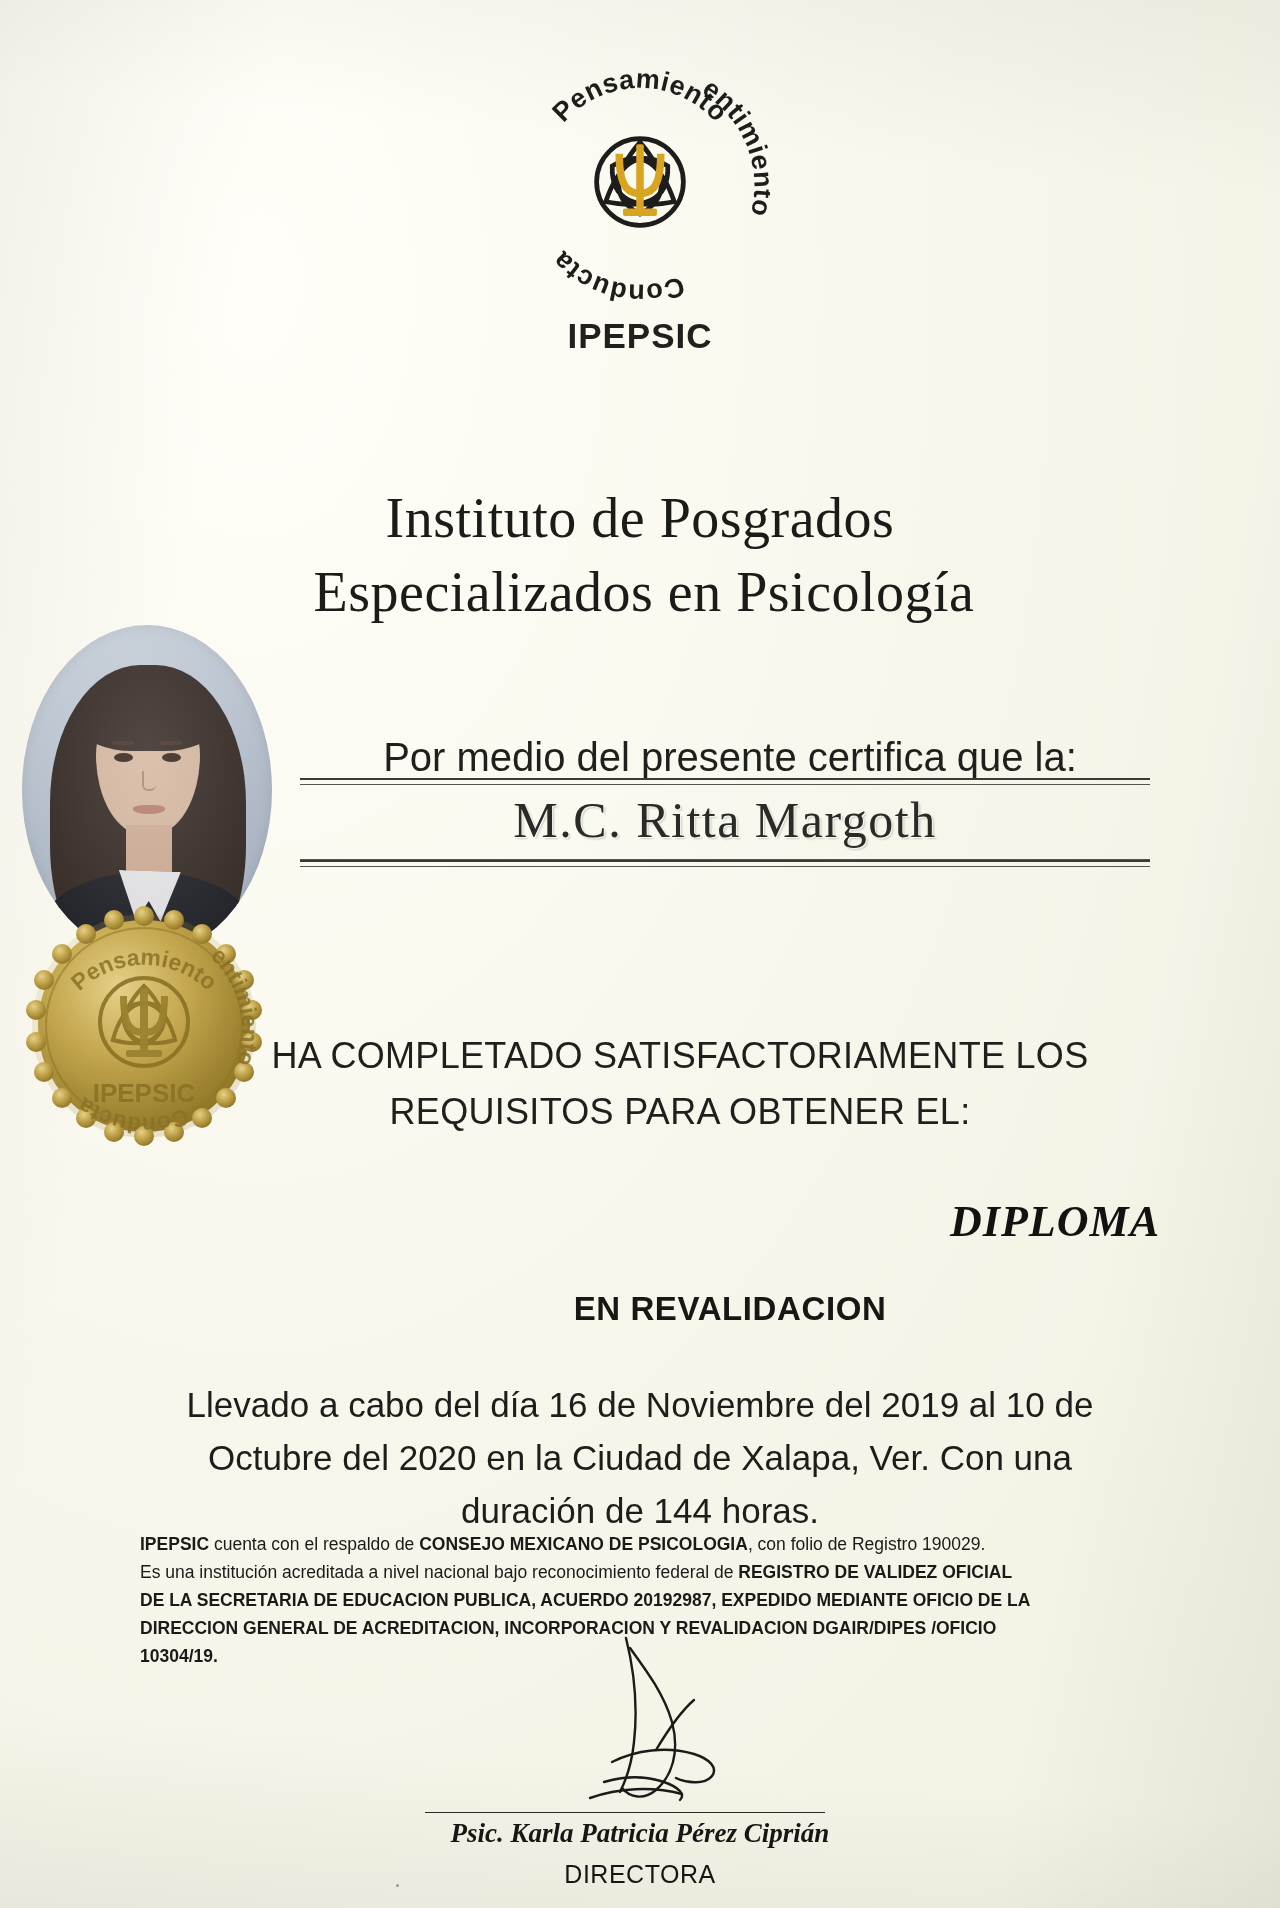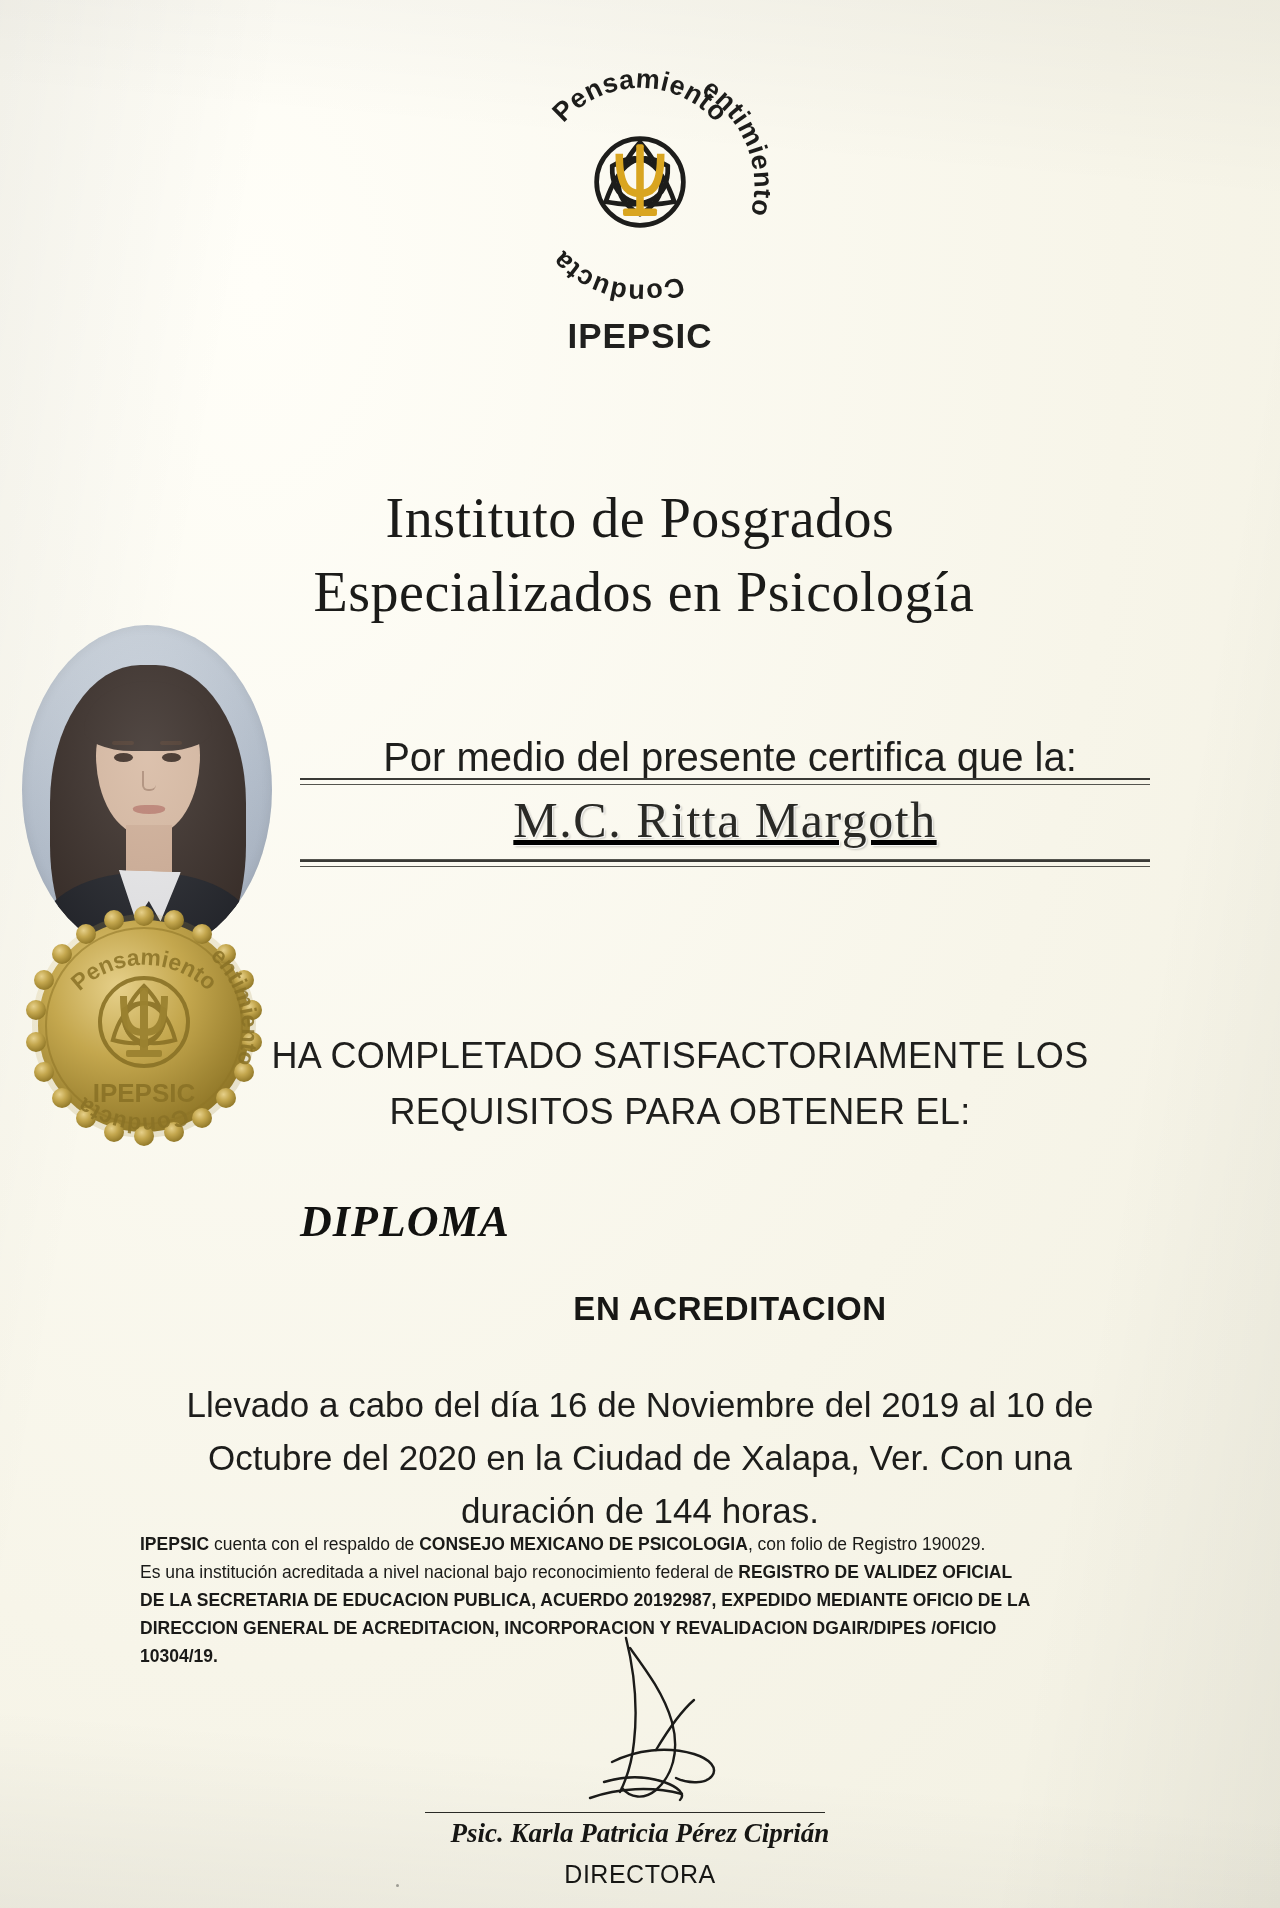--- a/index.html
+++ b/index.html
@@ -201,21 +201,20 @@
     font-family: "Liberation Sans", sans-serif;
   }
 
   
   #name-block {
     position: absolute;
     top: 778px;
     left: 300px;
     width: 850px;
     text-align: center;
-    text-decoration: underline;
   }
   .rule {
     height: 0;
     border-top: 2px solid #3a3a36;
     margin: 0;
   }
   .rule.thin { border-top: 1px solid #55554f; }
   .name-text {
     font-family: "Liberation Serif", serif;
     font-size: 50px;
@@ -238,21 +237,21 @@
     color: #1f1f1d;
     letter-spacing: 0.3px;
   }
 
   
   #diploma-word {
     position: absolute;
     top: 1196px;
     left: 300px;
     width: 860px;
-    text-align: left;
+    text-align: right;
     font-family: "Liberation Serif", serif;
     font-style: italic;
     font-weight: bold;
     font-size: 44px;
     letter-spacing: 1px;
     color: #121210;
   }
   #diploma-area {
     position: absolute;
     top: 1290px;
@@ -489,21 +488,21 @@
     <div class="rule"></div>
     <div class="rule thin" style="margin-top:4px;"></div>
   </div>
 
   <div id="requisitos">
     <div>HA COMPLETADO SATISFACTORIAMENTE LOS</div>
     <div>REQUISITOS PARA OBTENER EL:</div>
   </div>
 
   <div id="diploma-word">DIPLOMA</div>
-  <div id="diploma-area">EN ACREDITACION</div>
+  <div id="diploma-area">EN REVALIDACION</div>
 
   <div id="details">Llevado a cabo del día 16 de Noviembre del 2019 al 10 de Octubre del 2020 en la Ciudad de Xalapa, Ver. Con una duración de 144 horas.</div>
 
   <div id="legal">
     <div>
       <b>IPEPSIC</b><span> cuenta con el respaldo de </span><b>CONSEJO MEXICANO DE PSICOLOGIA</b><span>, con folio de Registro 190029.</span>
     </div>
     <div>
       <span>Es una institución acreditada a nivel nacional bajo reconocimiento federal de </span><b>REGISTRO DE VALIDEZ OFICIAL</b>
     </div>

